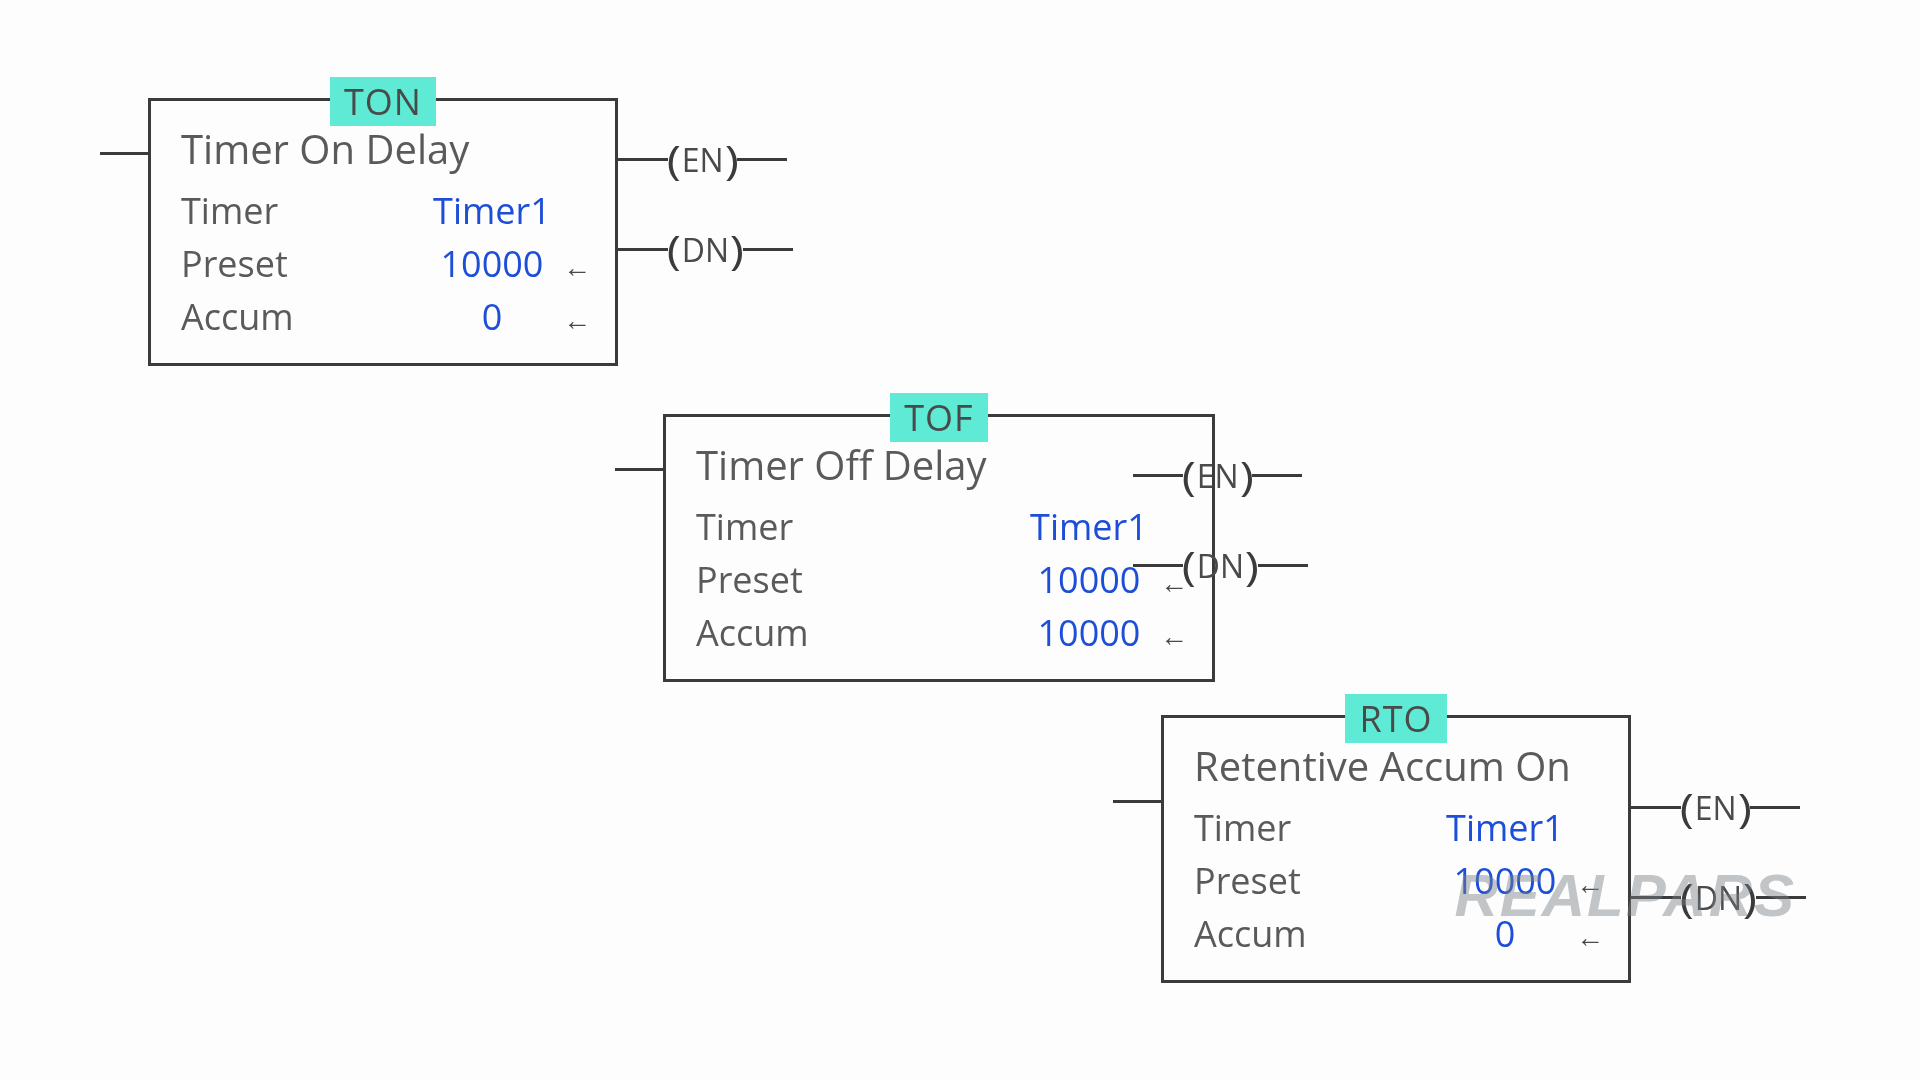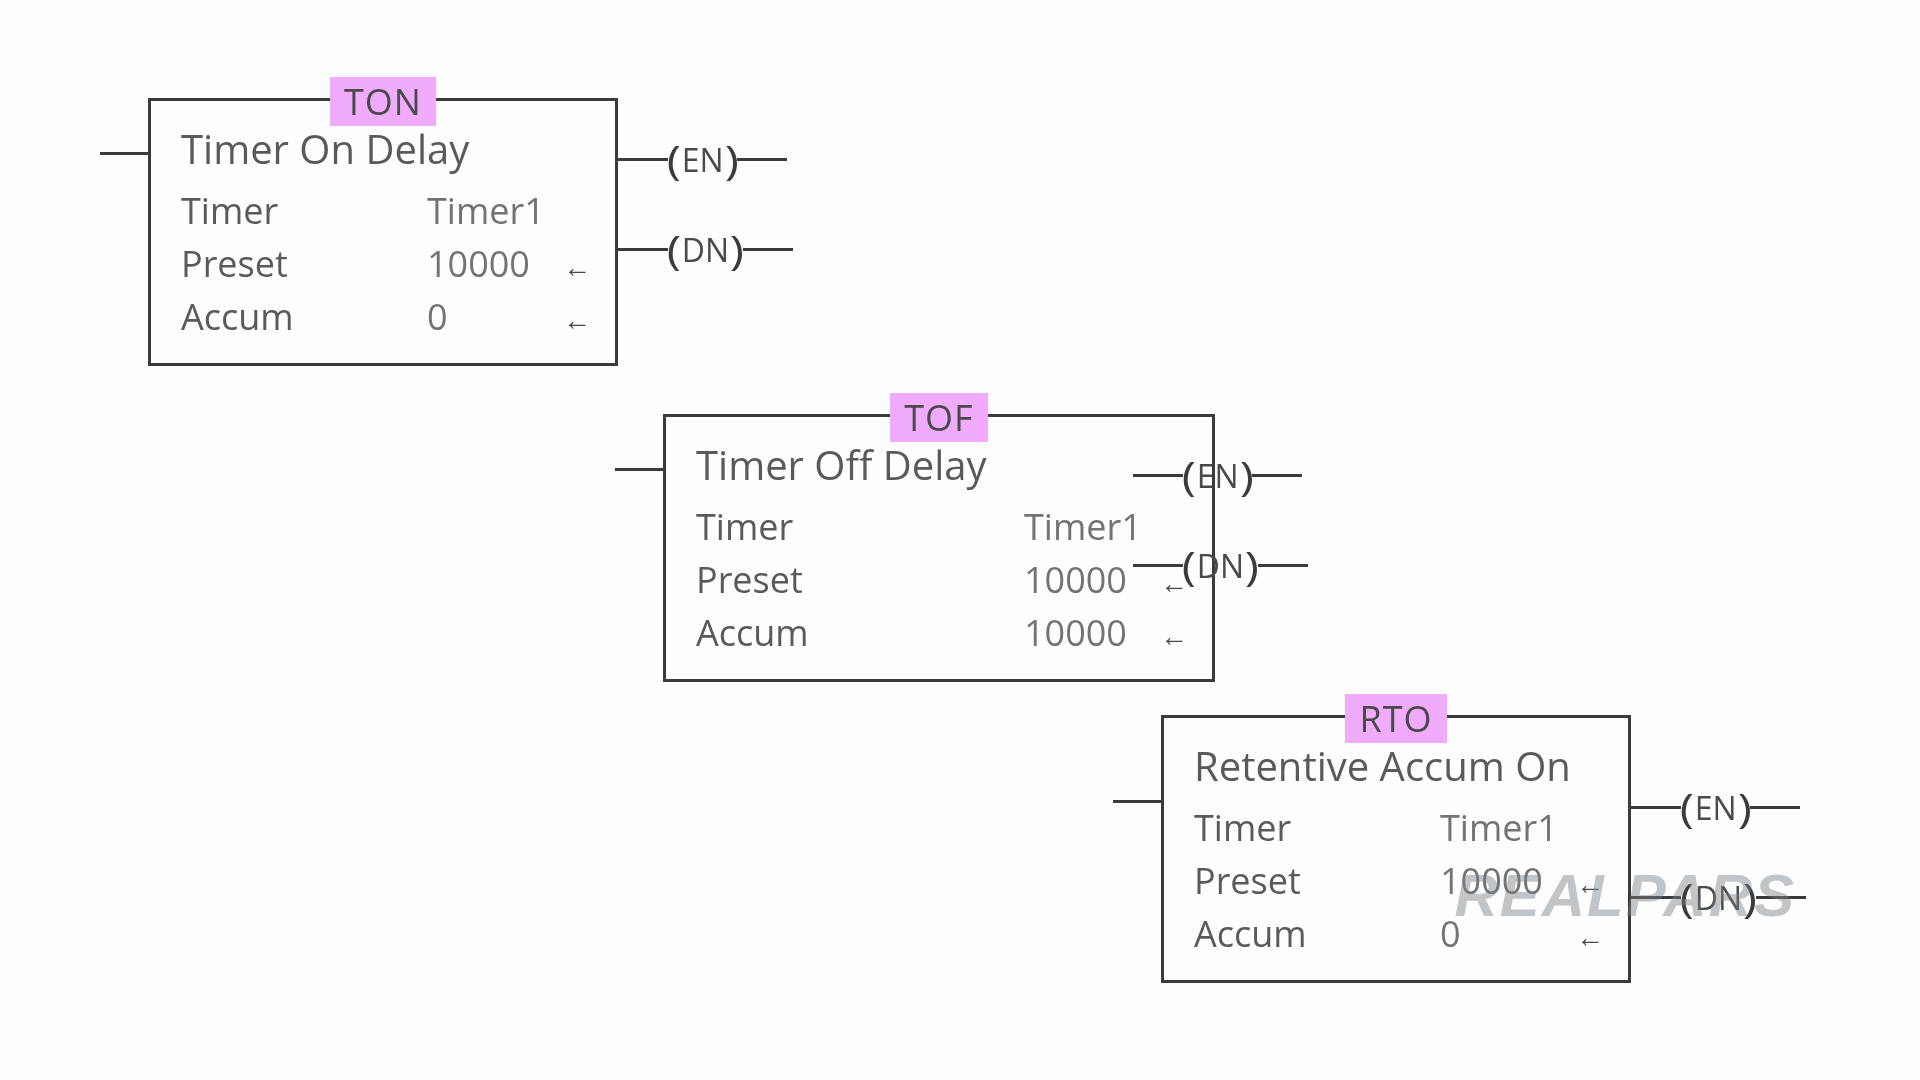--- a/index.html
+++ b/index.html
@@ -23,21 +23,21 @@
 
   .block-title-wrap {
     position: absolute;
     top: -24px;
     left: 0;
     width: 100%;
     text-align: center;
   }
   .block-title {
     display: inline-block;
-    background: #f0abfc;
+    background: #5eead4;
     padding: 0 14px;
     font-size: 36px;
     color: #4a4a4a;
     letter-spacing: 1px;
   }
 
   .block-subtitle {
     font-size: 40px;
     color: #5a5a5a;
     margin: 6px 0 10px 8px;
@@ -46,24 +46,24 @@
   .row {
     display: flex;
     align-items: baseline;
     font-size: 36px;
     color: #5a5a5a;
     margin: 4px 8px;
     position: relative;
   }
   .row .label { flex: 1; }
   .row .value {
-    color: #737373;
+    color: #1d4ed8;
     font-weight: 500;
     min-width: 130px;
-    text-align: left;
+    text-align: center;
   }
   .row .arrow {
     width: 22px;
     text-align: right;
     font-size: 28px;
     color: #4a4a4a;
     margin-left: 6px;
   }
 
   

